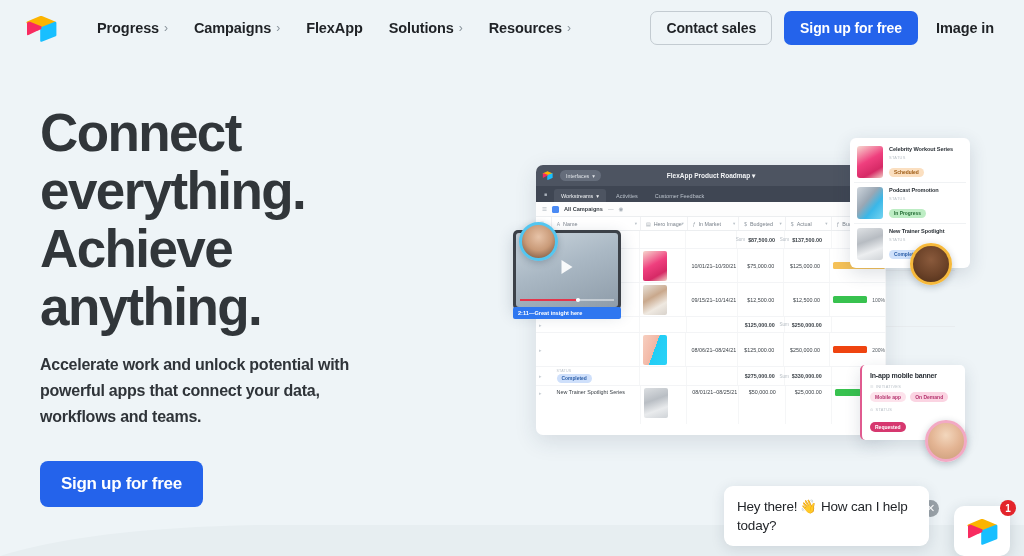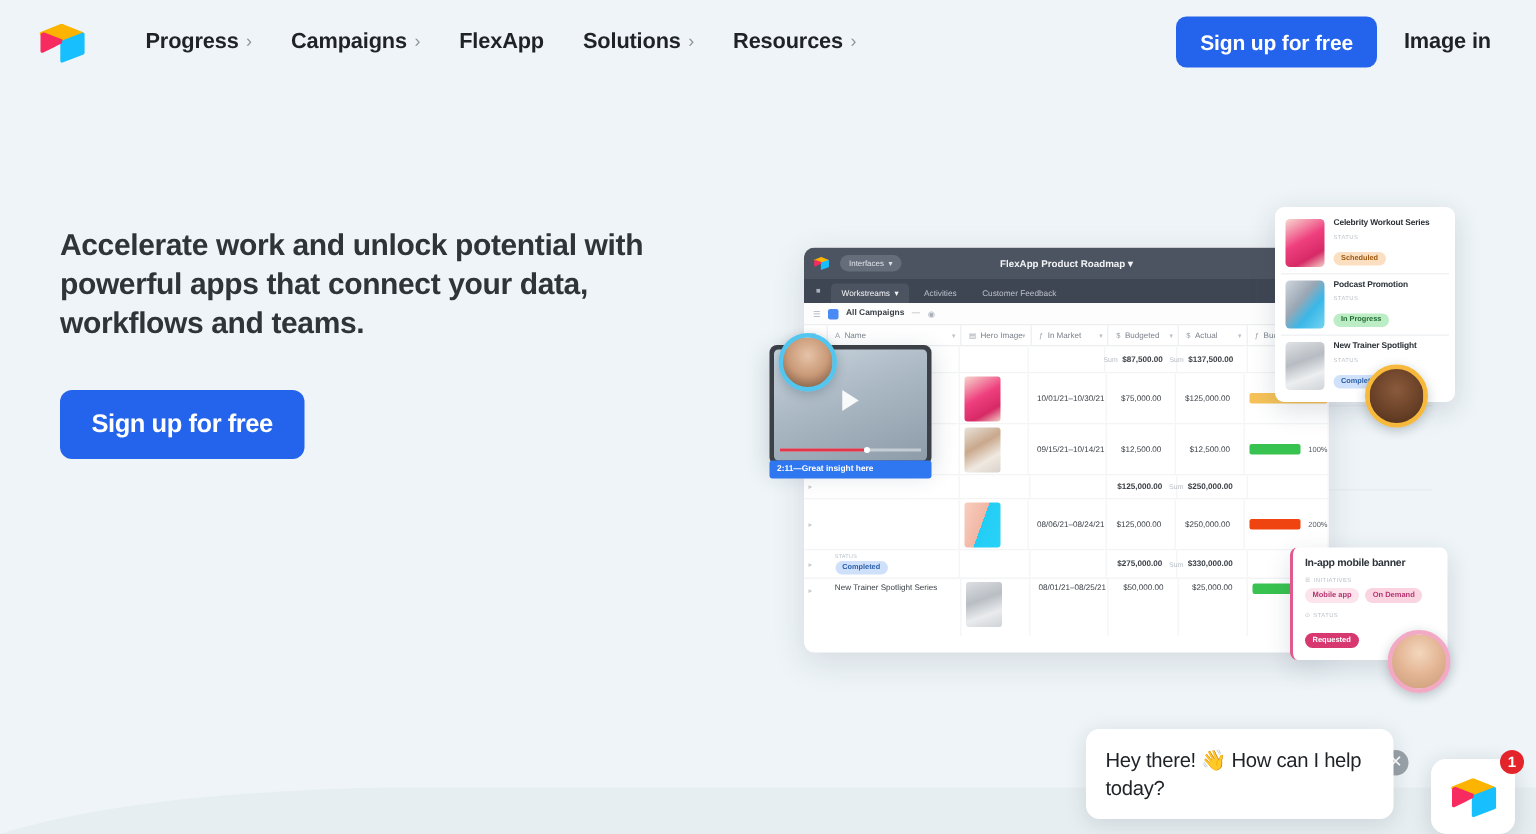--- a/index.html
+++ b/index.html
@@ -44,22 +44,22 @@
   }
   .signin { font-size: 14.5px; font-weight: 600; color: #1f2226; cursor: pointer; padding: 6px 6px; letter-spacing: -0.1px; }
 
   
   .hero-text { position: absolute; left: 40px; top: 104px; width: 470px; z-index: 20; }
   .hero-h1 {
     font-size: 53px; line-height: 58px; font-weight: 700;
     color: #31363a; letter-spacing: -1.6px; white-space: pre-line;
   }
   .hero-sub {
-    margin-top: 47px;
-    font-size: 20px; line-height: 26px; font-weight: 600;
+    margin-top: 16px;
+    font-size: 16px; line-height: 26px; font-weight: 600;
     color: #2f3439; letter-spacing: -0.25px; max-width: 400px; white-space: pre-line;
   }
   .hero-cta {
     margin-top: 31px; display: inline-block;
     font-size: 17px; font-weight: 700; color: #fff;
     background: #2463eb; border: none; border-radius: 8px;
     padding: 13px 21px; cursor: pointer; letter-spacing: -0.3px;
   }
 
   
@@ -241,26 +241,31 @@
         <span>Solutions</span>
         <span class="chev">›</span>
       </div>
       <div class="nav-link">
         <span>Resources</span>
         <span class="chev">›</span>
       </div>
     </div>
 
     <div class="nav-right">
+      <button class="btn-outline">Contact sales</button>
       <button class="btn-primary">Sign up for free</button>
       <span class="signin">Image in</span>
     </div>
   </div>
 
   <div class="hero-text">
+    <h1 class="hero-h1">Connect
+everything.
+Achieve
+anything.</h1>
     <p class="hero-sub">Accelerate work and unlock potential with
 powerful apps that connect your data,
 workflows and teams.</p>
     <button class="hero-cta">Sign up for free</button>
   </div>
 
   <div class="illo">
 
     <div class="list-panel">
       <div>Celebrity Sports Ad</div>

